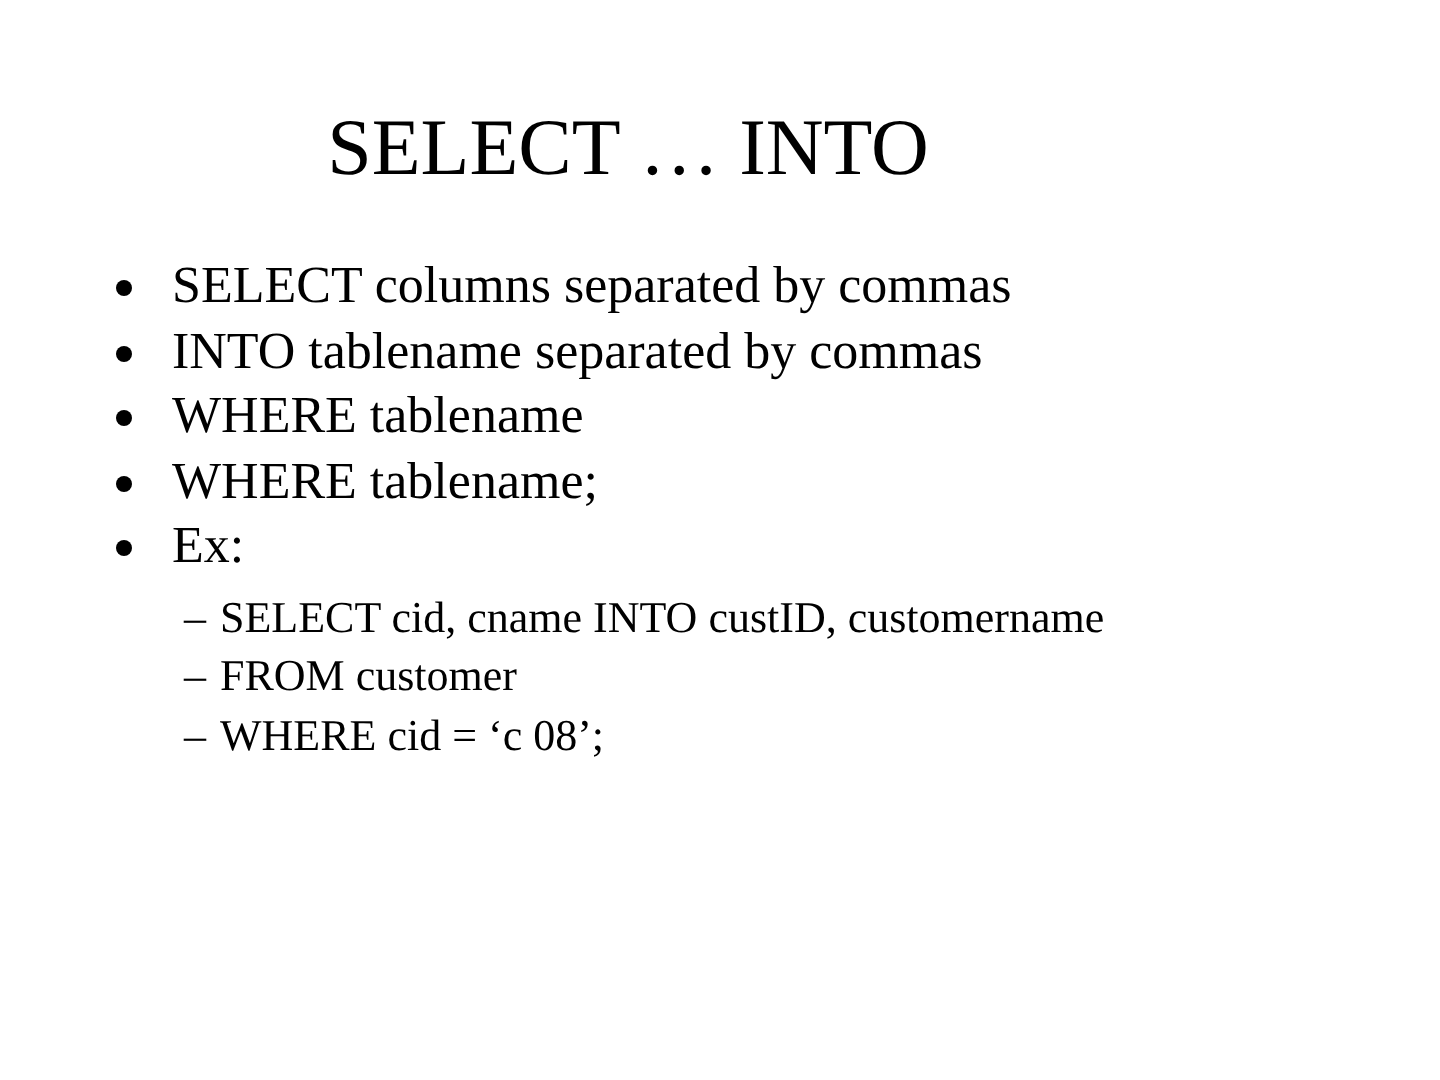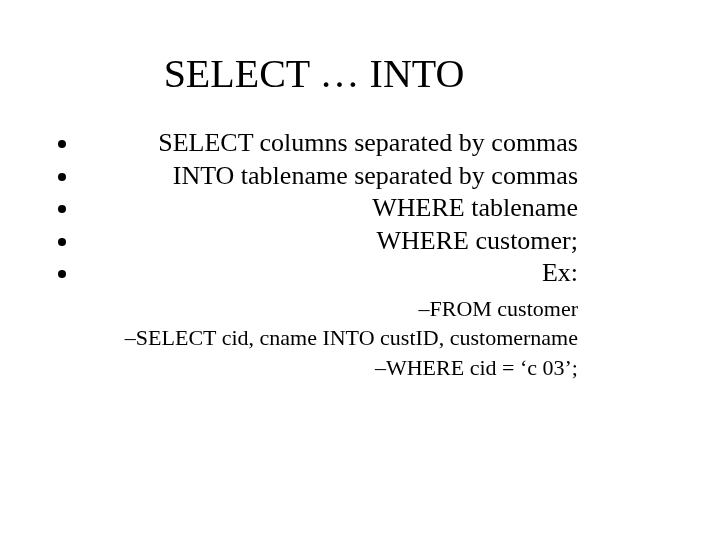--- a/index.html
+++ b/index.html
@@ -28,21 +28,20 @@
   ul.main {
     list-style: disc;
     padding-left: 30px;
     margin: 0;
   }
   ul.main > li {
     font-size: 26px;
     line-height: 1.25;
     margin: 0;
     padding-left: 6px;
-    text-align: right;
   }
   ul.sub {
     list-style: none;
     padding-left: 24px;
     margin-top: 4px;
   }
   ul.sub > li {
     font-size: 22px;
     line-height: 1.35;
     margin: 0;
@@ -56,23 +55,23 @@
 </style>
 </head>
 <body>
 
 <div class="slide">
   <div class="title">SELECT … INTO</div>
   <ul class="main">
     <li>SELECT columns separated by commas</li>
     <li>INTO tablename separated by commas</li>
     <li>WHERE tablename</li>
-    <li>WHERE customer;</li>
+    <li>WHERE tablename;</li>
     <li>
       <span>Ex:</span>
       <ul class="sub">
+        <li>SELECT cid, cname INTO custID, customername</li>
         <li>FROM customer</li>
-        <li>SELECT cid, cname INTO custID, customername</li>
-        <li>WHERE cid = ‘c 03’;</li>
+        <li>WHERE cid = ‘c 08’;</li>
       </ul>
     </li>
   </ul>
 </div>
 
 </body></html>

